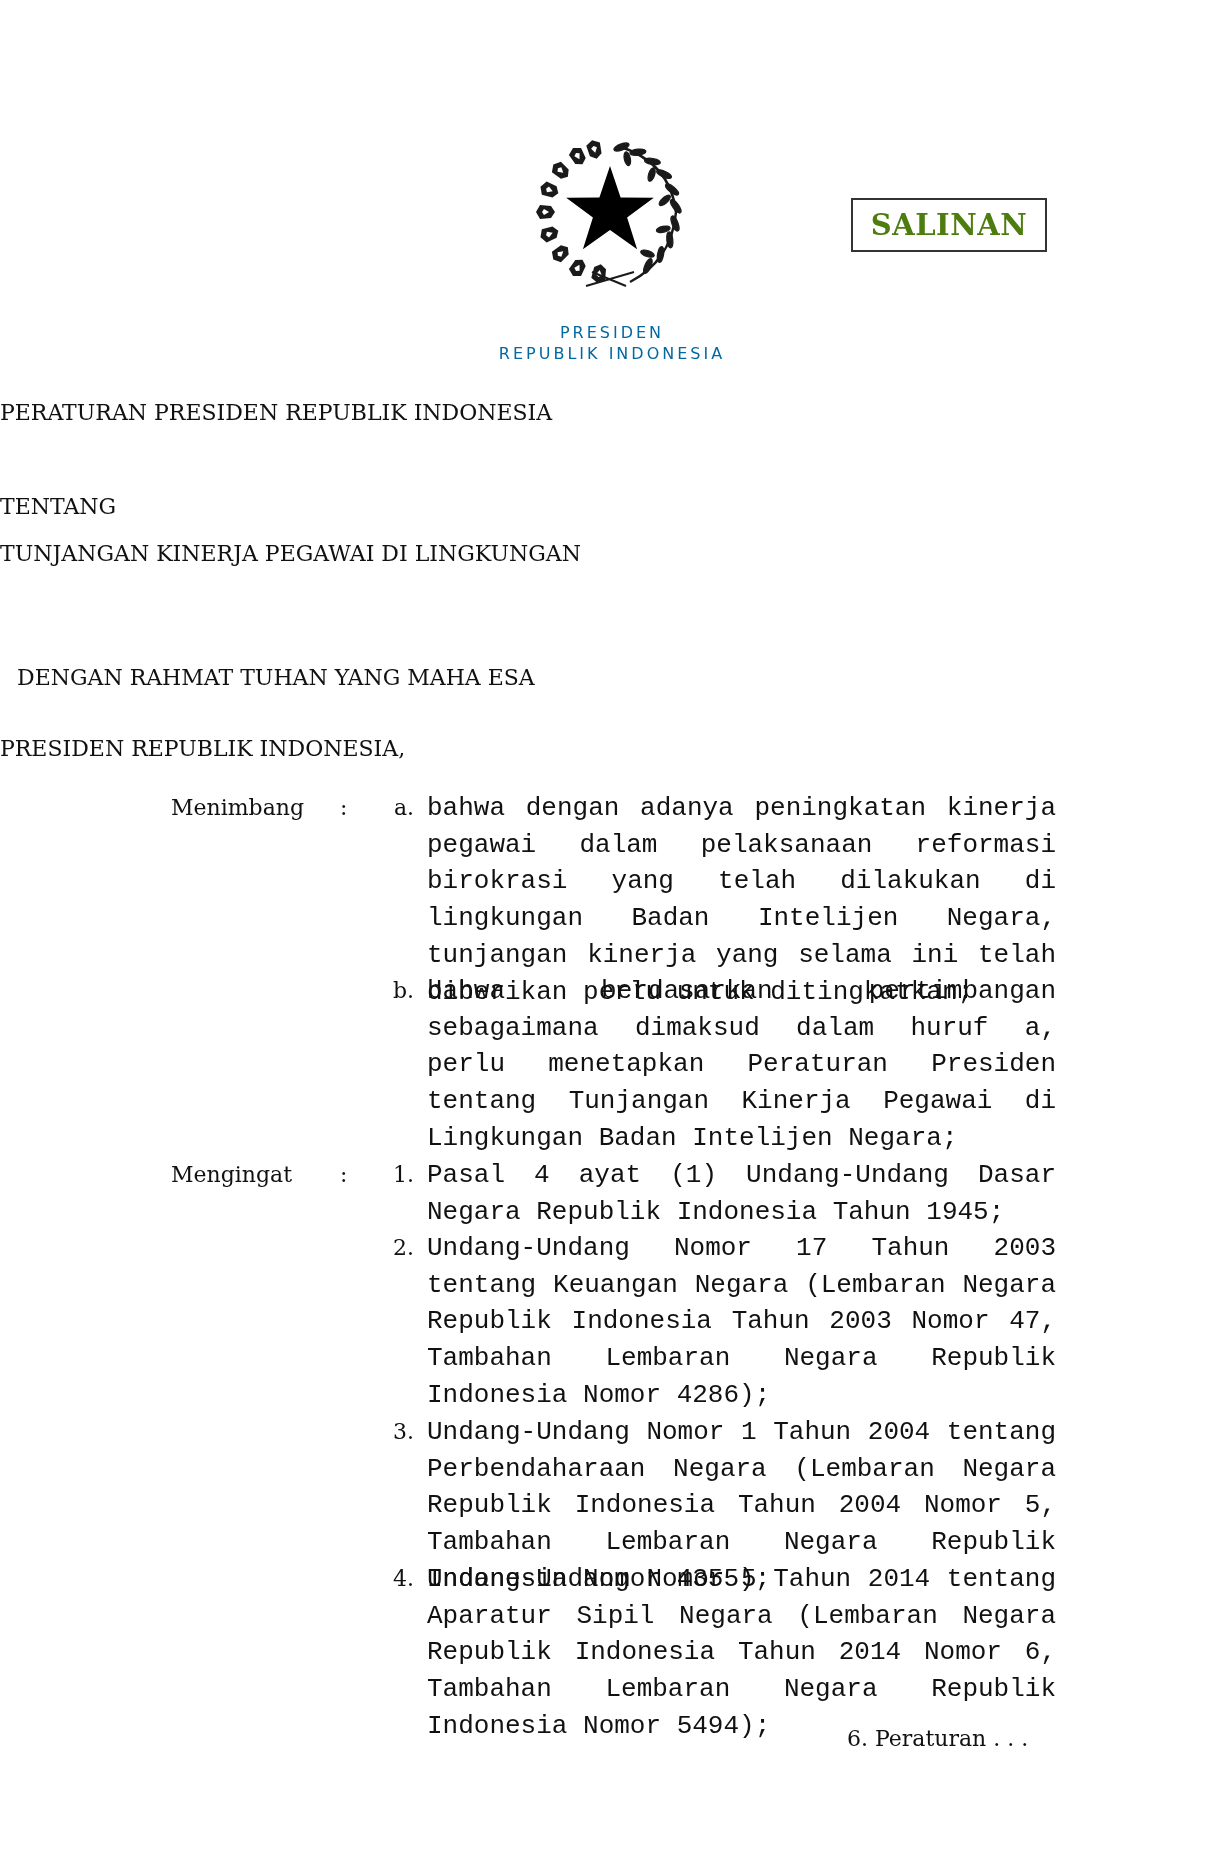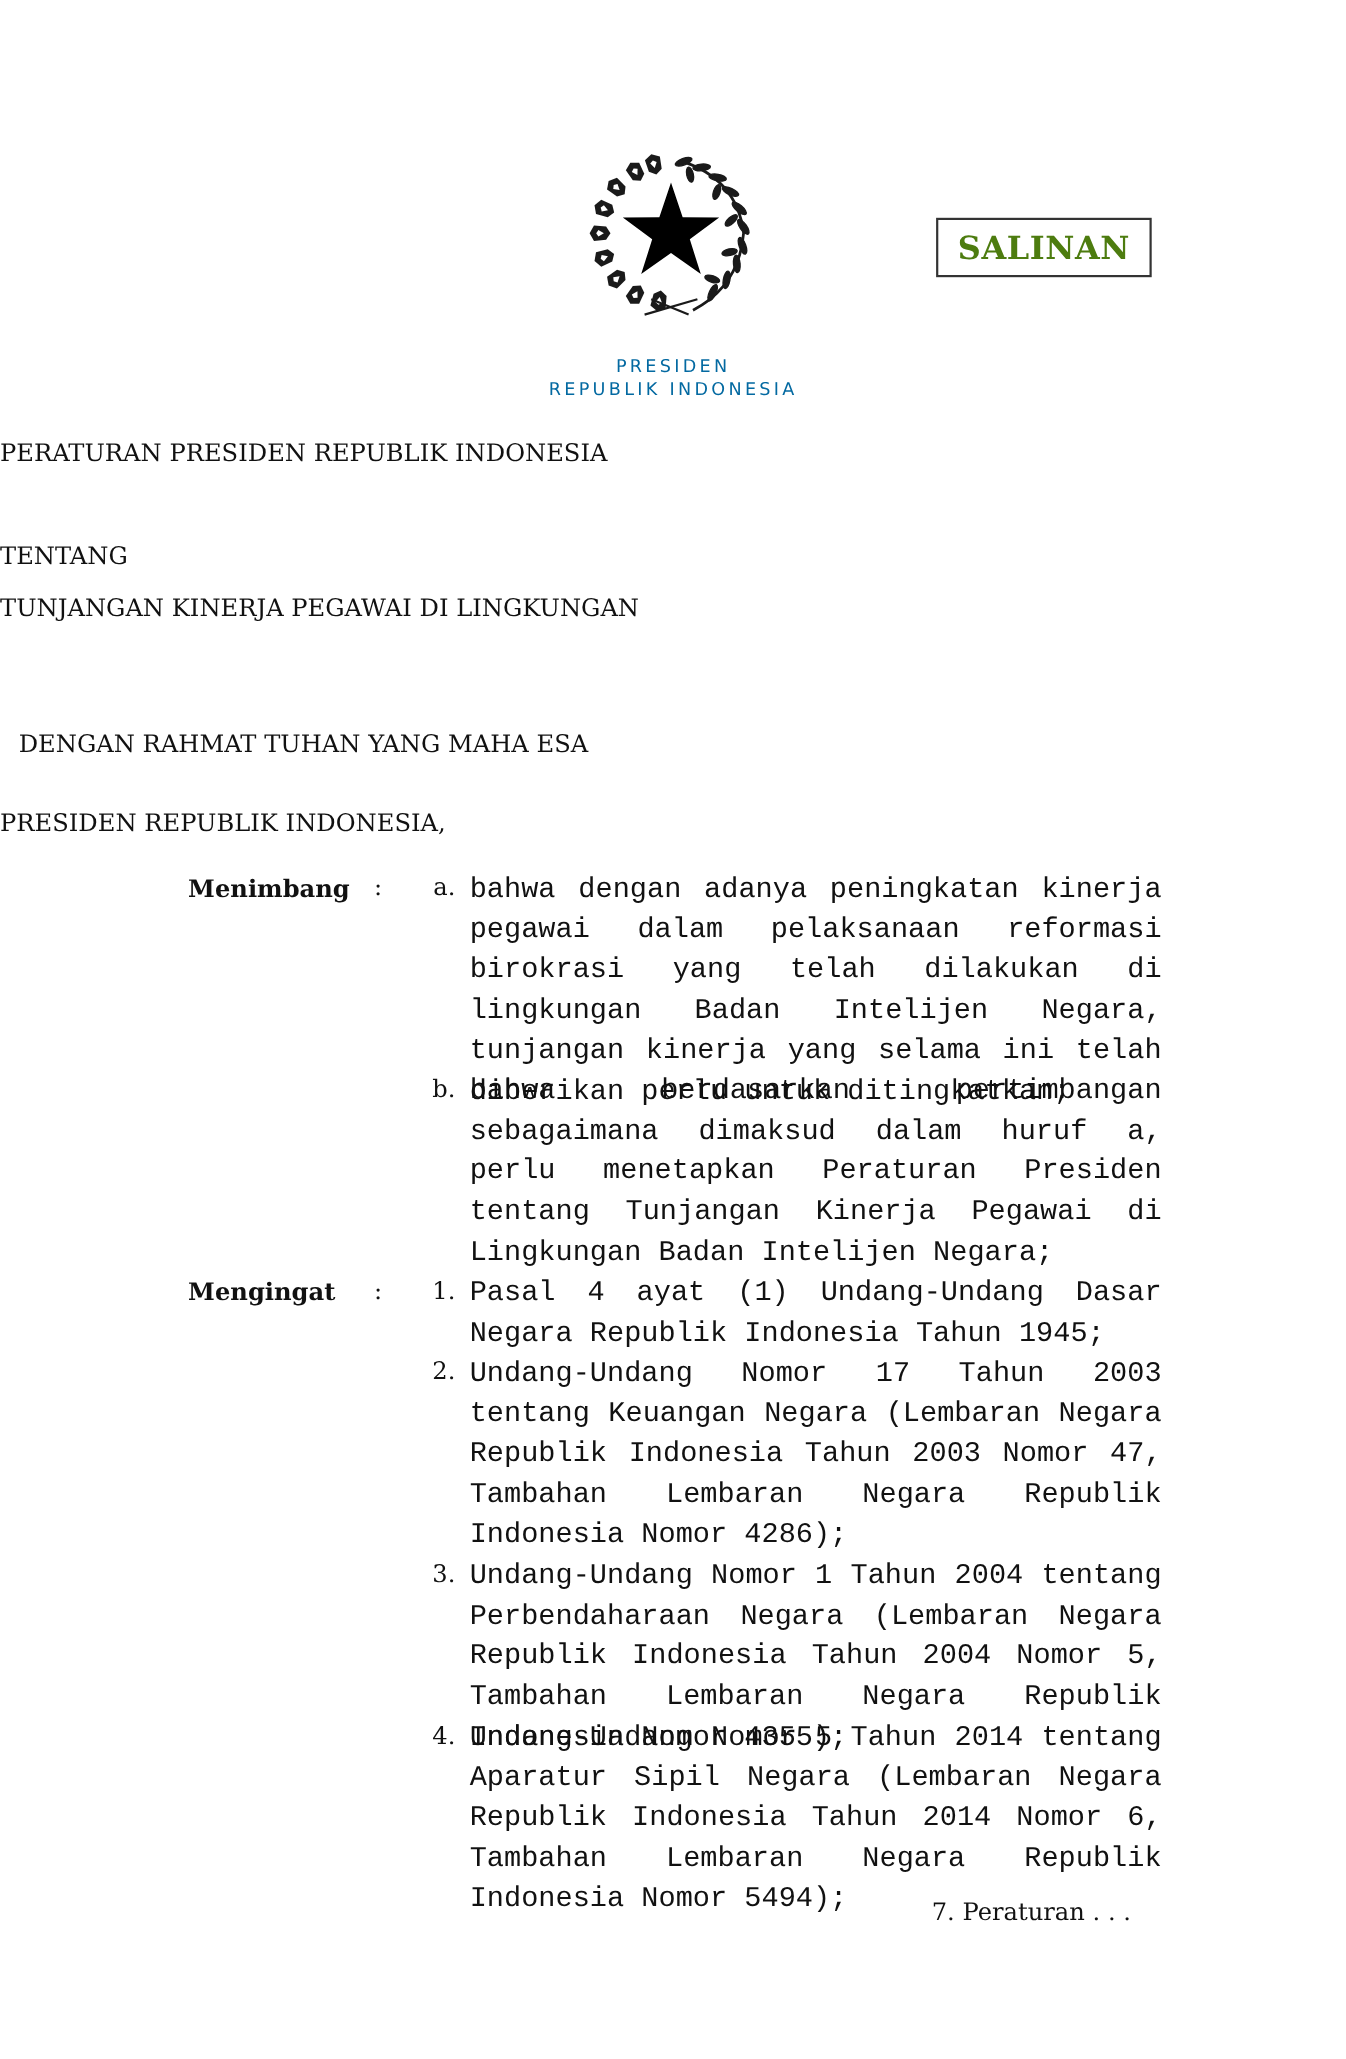--- a/index.html
+++ b/index.html
@@ -33,21 +33,21 @@
   .pres-label.l2 { top: 344px; }
 
   
   .hline {
     position: absolute; left: 0; width: 1224px; text-align: left;
     font-size: 22px; line-height: 30px; white-space: nowrap;
   }
 
   
   .label {
-    position: absolute; left: 171px; font-size: 22px; line-height: 36.7px; white-space: nowrap; font-weight: bold;
+    position: absolute; left: 171px; font-size: 22px; line-height: 36.7px; white-space: nowrap;
   }
   .colon {
     position: absolute; left: 340px; font-size: 22px; line-height: 36.7px;
   }
   .item-num {
     position: absolute; width: 38px; text-align: right; left: 376px;
     font-size: 22px; line-height: 36.7px;
   }
   .item-text {
     position: absolute; left: 427px; width: 629px;
@@ -198,14 +198,14 @@
     <div class="item-num" style="top:1230px;">2.</div>
     <div class="item-text" style="top:1230px;">Undang-Undang Nomor 17 Tahun 2003 tentang Keuangan Negara (Lembaran Negara Republik Indonesia Tahun 2003 Nomor 47, Tambahan Lembaran Negara Republik Indonesia Nomor 4286);</div>
 
     <div class="item-num" style="top:1414px;">3.</div>
     <div class="item-text" style="top:1414px;">Undang-Undang Nomor 1 Tahun 2004 tentang Perbendaharaan Negara (Lembaran Negara Republik Indonesia Tahun 2004 Nomor 5, Tambahan Lembaran Negara Republik Indonesia Nomor 4355);</div>
 
     <div class="item-num" style="top:1561px;">4.</div>
     <div class="item-text" style="top:1561px;">Undang-Undang Nomor 5 Tahun 2014 tentang Aparatur Sipil Negara (Lembaran Negara Republik Indonesia Tahun 2014 Nomor 6, Tambahan Lembaran Negara Republik Indonesia Nomor 5494);</div>
   </div>
 
-  <div class="continuation" style="top:1724px;">7. Peraturan . . .</div>
+  <div class="continuation" style="top:1724px;">6. Peraturan . . .</div>
 </div>
 
 </body></html>

